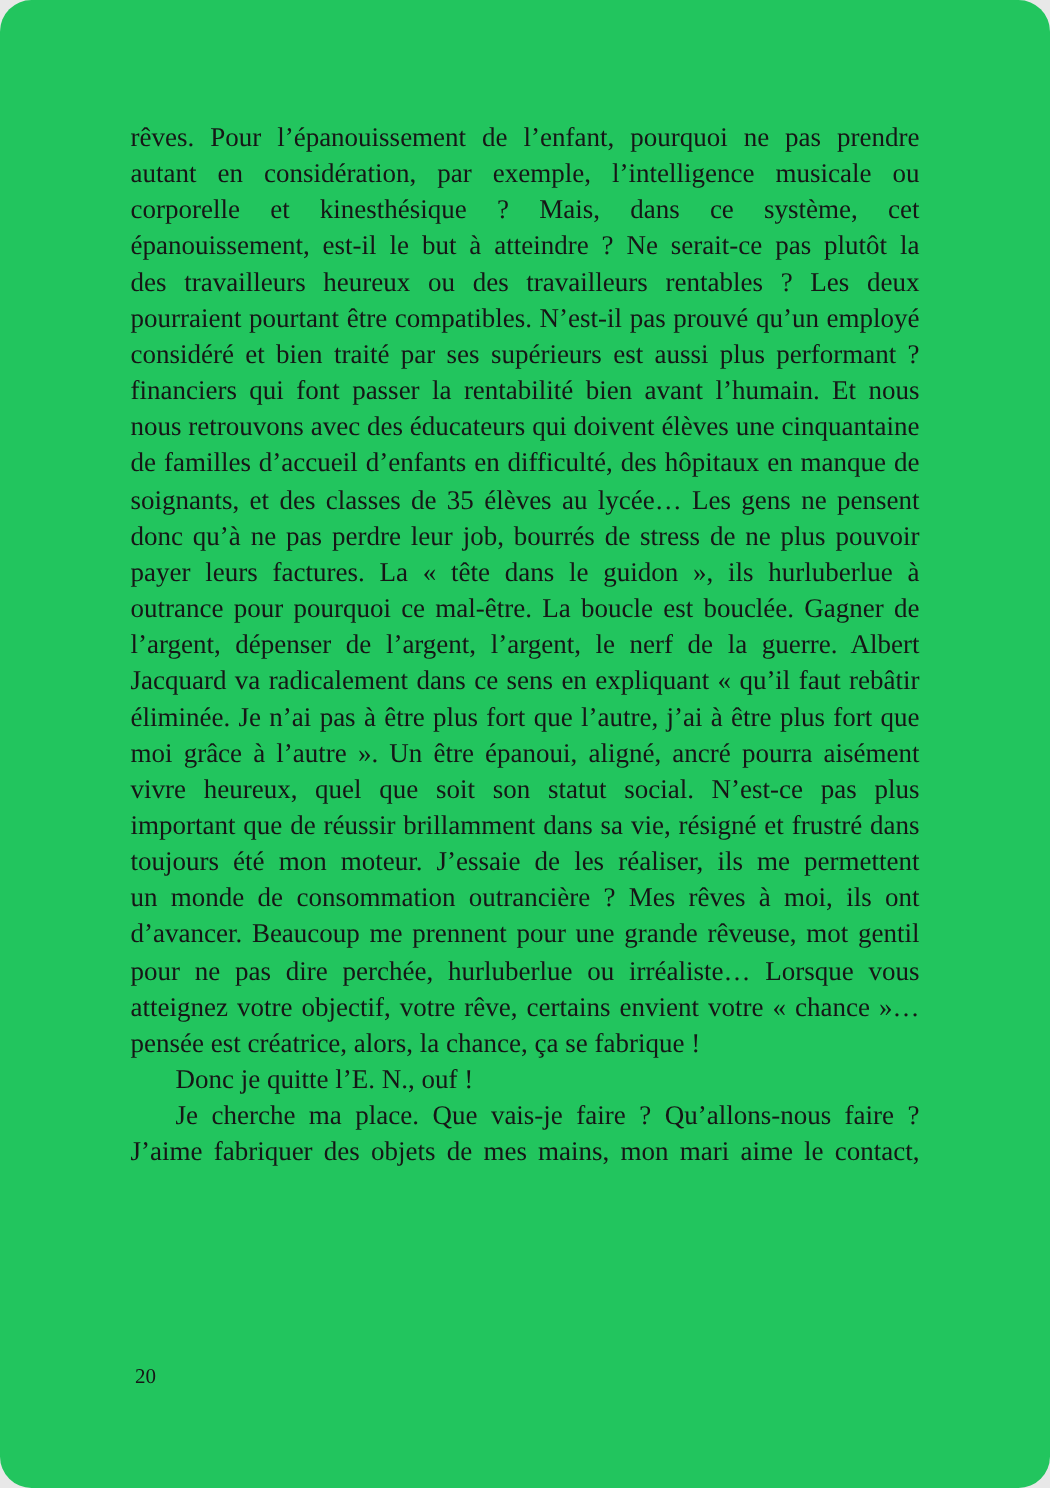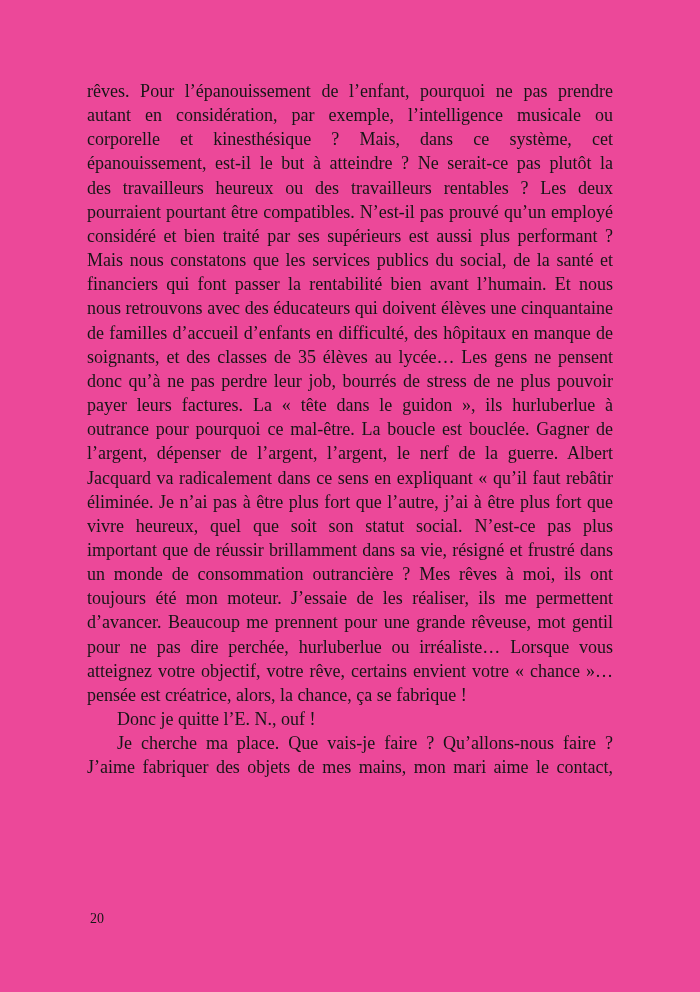--- a/index.html
+++ b/index.html
@@ -5,24 +5,25 @@
   html, body {
     margin: 0;
     padding: 0;
     background: #e8e8e8;
   }
   .page {
     position: relative;
     width: 700px;
     height: 992px;
     margin: 0 auto;
-    background: #ec4899;
+    background: #22c55e;
     color: #161616;
     font-family: "Liberation Serif", "DejaVu Serif", serif;
     overflow: hidden;
+    border-radius: 21px;
   }
   .text-block {
     position: absolute;
     left: 87px;
     top: 79px;
     width: 526px;
     font-size: 18px;
     line-height: 24.15px;
   }
   .line {
@@ -48,35 +49,35 @@
 
 <div class="page">
   <div class="text-block" id="text-block">
       <div class="line just">rêves. Pour l’épanouissement de l’enfant, pourquoi ne pas prendre</div>
       <div class="line just">autant en considération, par exemple, l’intelligence musicale ou</div>
       <div class="line just">corporelle et kinesthésique ? Mais, dans ce système, cet</div>
       <div class="line just">épanouissement, est-il le but à atteindre ? Ne serait-ce pas plutôt la</div>
       <div class="line just">des travailleurs heureux ou des travailleurs rentables ? Les deux</div>
       <div class="line just">pourraient pourtant être compatibles. N’est-il pas prouvé qu’un employé</div>
       <div class="line just">considéré et bien traité par ses supérieurs est aussi plus performant ?</div>
-      <div class="line just">Mais nous constatons que les services publics du social, de la santé et</div>
       <div class="line just">financiers qui font passer la rentabilité bien avant l’humain. Et nous</div>
       <div class="line just">nous retrouvons avec des éducateurs qui doivent élèves une cinquantaine</div>
       <div class="line just">de familles d’accueil d’enfants en difficulté, des hôpitaux en manque de</div>
       <div class="line just">soignants, et des classes de 35 élèves au lycée… Les gens ne pensent</div>
       <div class="line just">donc qu’à ne pas perdre leur job, bourrés de stress de ne plus pouvoir</div>
       <div class="line just">payer leurs factures. La « tête dans le guidon », ils hurluberlue à</div>
       <div class="line just">outrance pour pourquoi ce mal-être. La boucle est bouclée. Gagner de</div>
       <div class="line just">l’argent, dépenser de l’argent, l’argent, le nerf de la guerre. Albert</div>
       <div class="line just">Jacquard va radicalement dans ce sens en expliquant « qu’il faut rebâtir</div>
       <div class="line just">éliminée. Je n’ai pas à être plus fort que l’autre, j’ai à être plus fort que</div>
+      <div class="line just">moi grâce à l’autre ». Un être épanoui, aligné, ancré pourra aisément</div>
       <div class="line just">vivre heureux, quel que soit son statut social. N’est-ce pas plus</div>
       <div class="line just">important que de réussir brillamment dans sa vie, résigné et frustré dans</div>
+      <div class="line just">toujours été mon moteur. J’essaie de les réaliser, ils me permettent</div>
       <div class="line just">un monde de consommation outrancière ? Mes rêves à moi, ils ont</div>
-      <div class="line just">toujours été mon moteur. J’essaie de les réaliser, ils me permettent</div>
       <div class="line just">d’avancer. Beaucoup me prennent pour une grande rêveuse, mot gentil</div>
       <div class="line just">pour ne pas dire perchée, hurluberlue ou irréaliste… Lorsque vous</div>
       <div class="line just">atteignez votre objectif, votre rêve, certains envient votre « chance »…</div>
       <div class="line">pensée est créatrice, alors, la chance, ça se fabrique !</div>
       <div class="line indent">Donc je quitte l’E. N., ouf !</div>
       <div class="line just indent">Je cherche ma place. Que vais-je faire ? Qu’allons-nous faire ?</div>
       <div class="line just">J’aime fabriquer des objets de mes mains, mon mari aime le contact,</div>
     </div>
   <div class="footer">
     <span>20</span>

